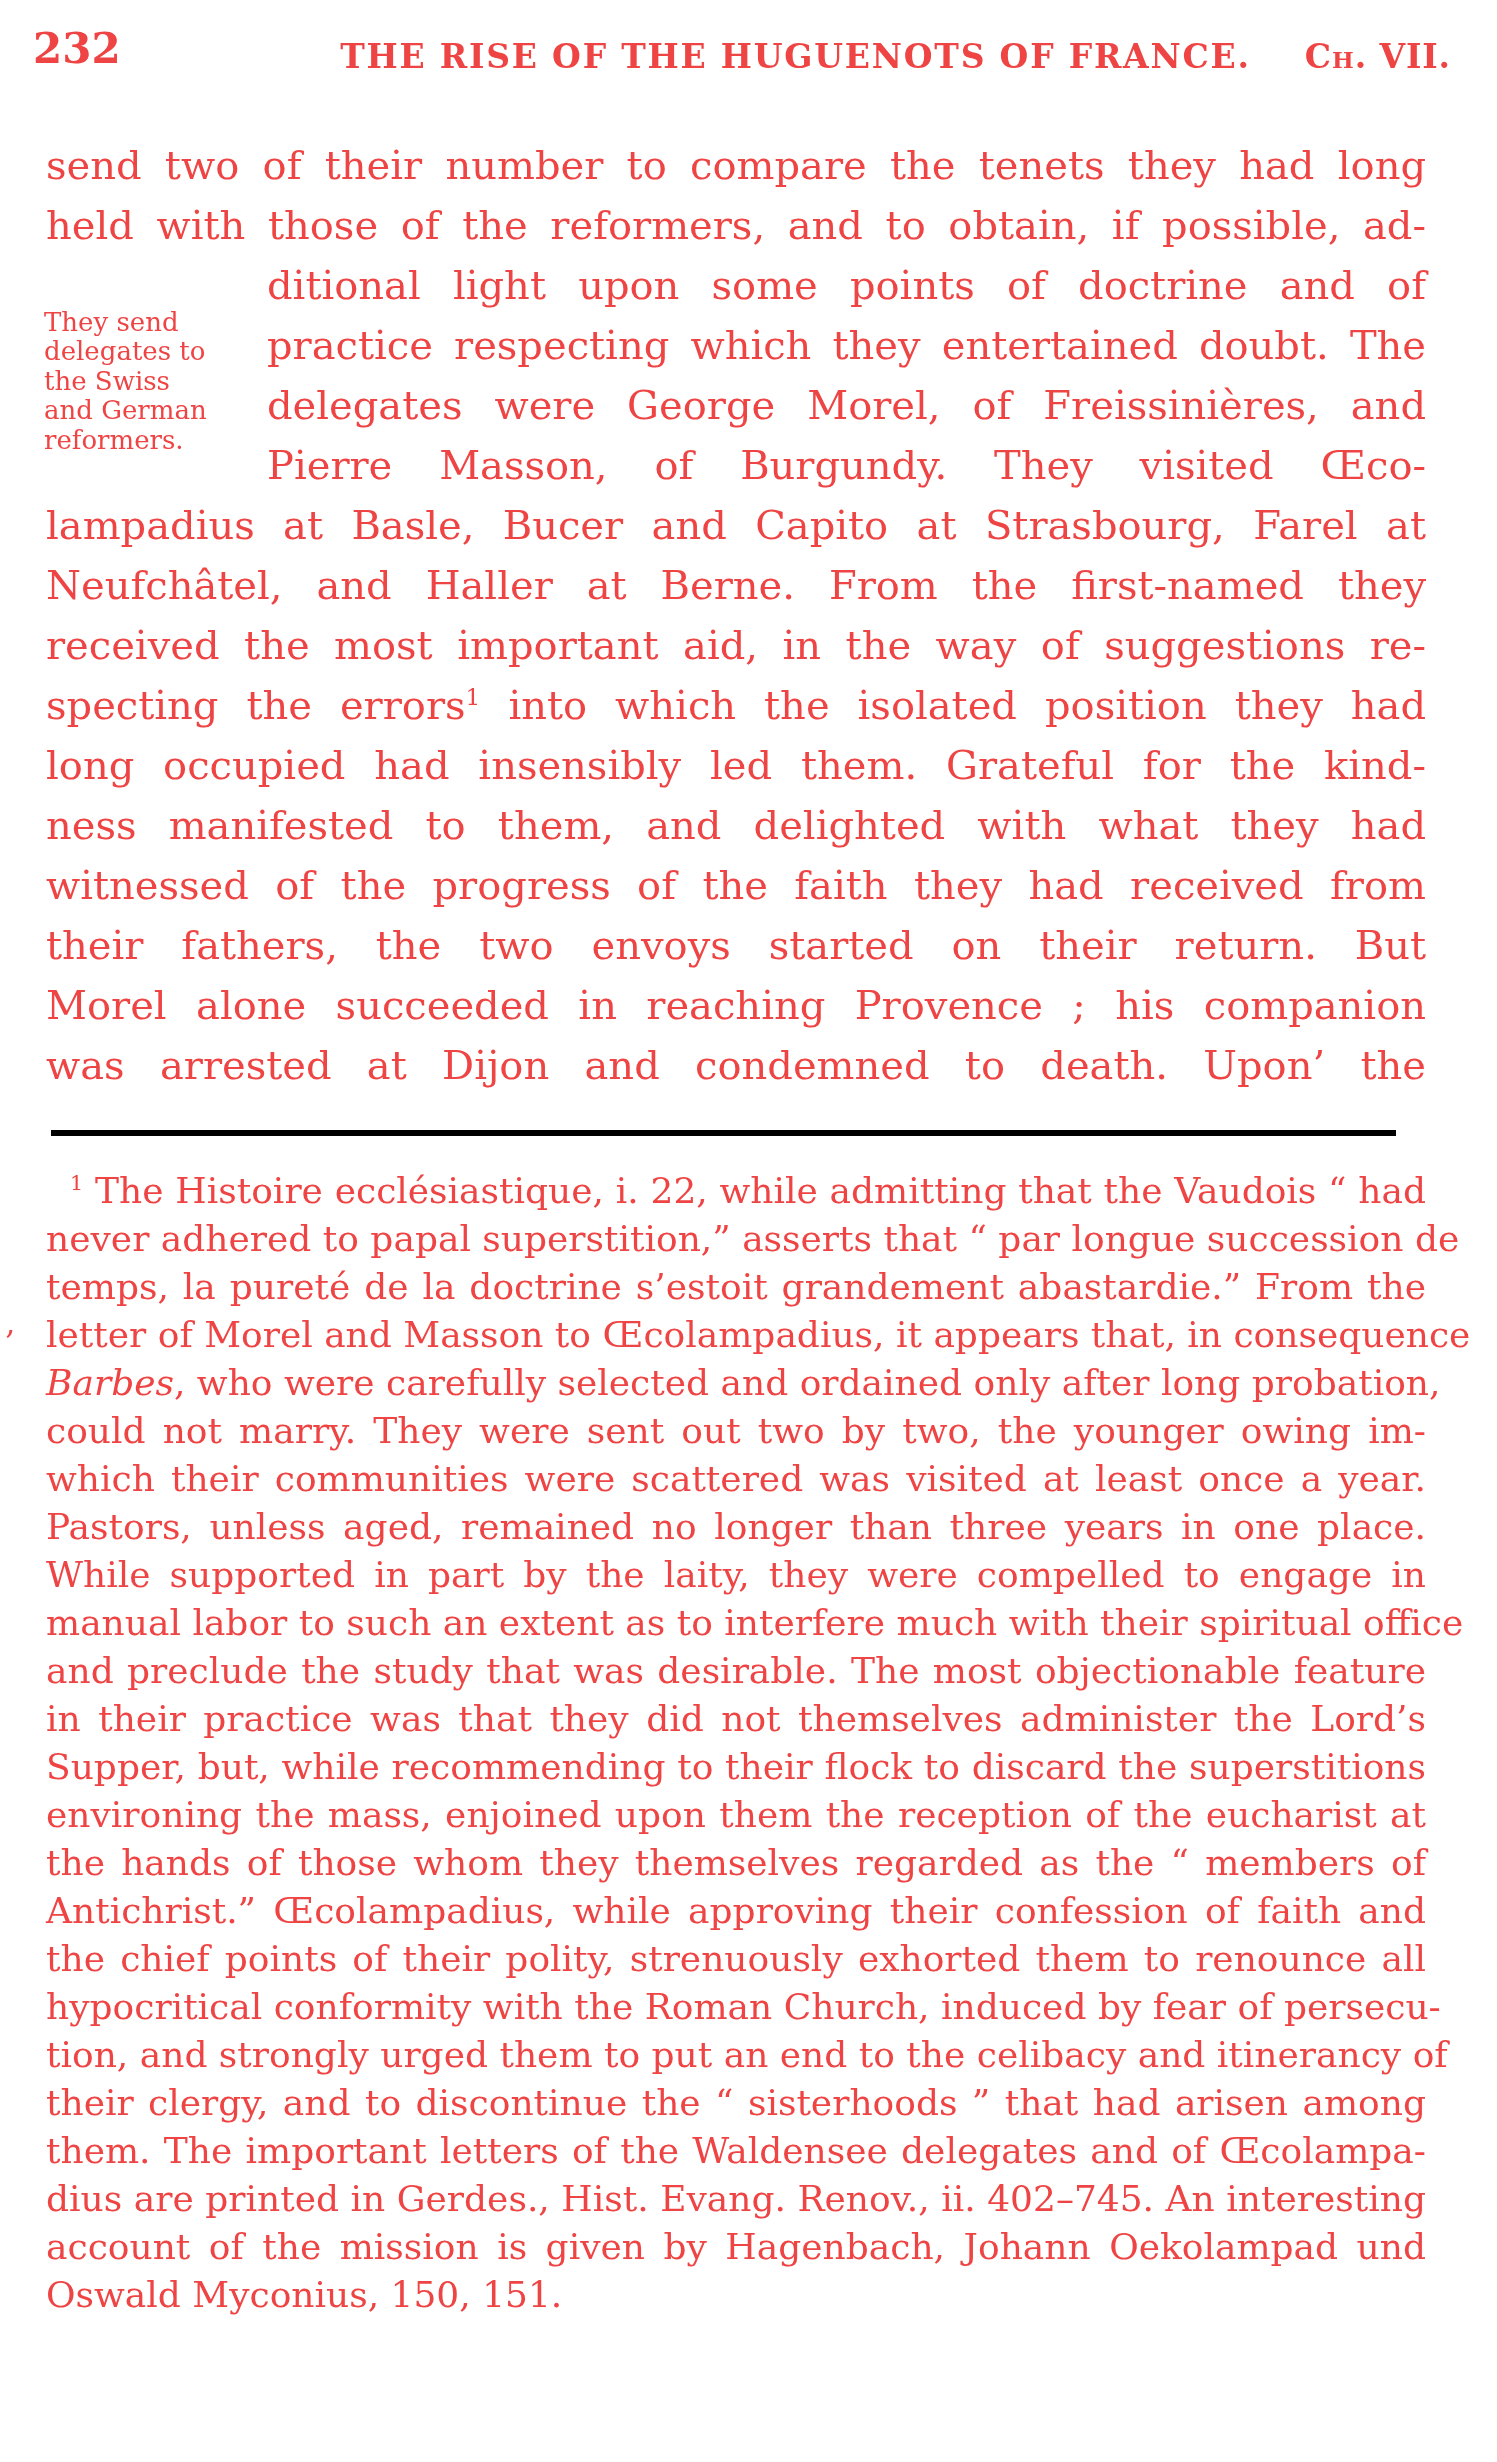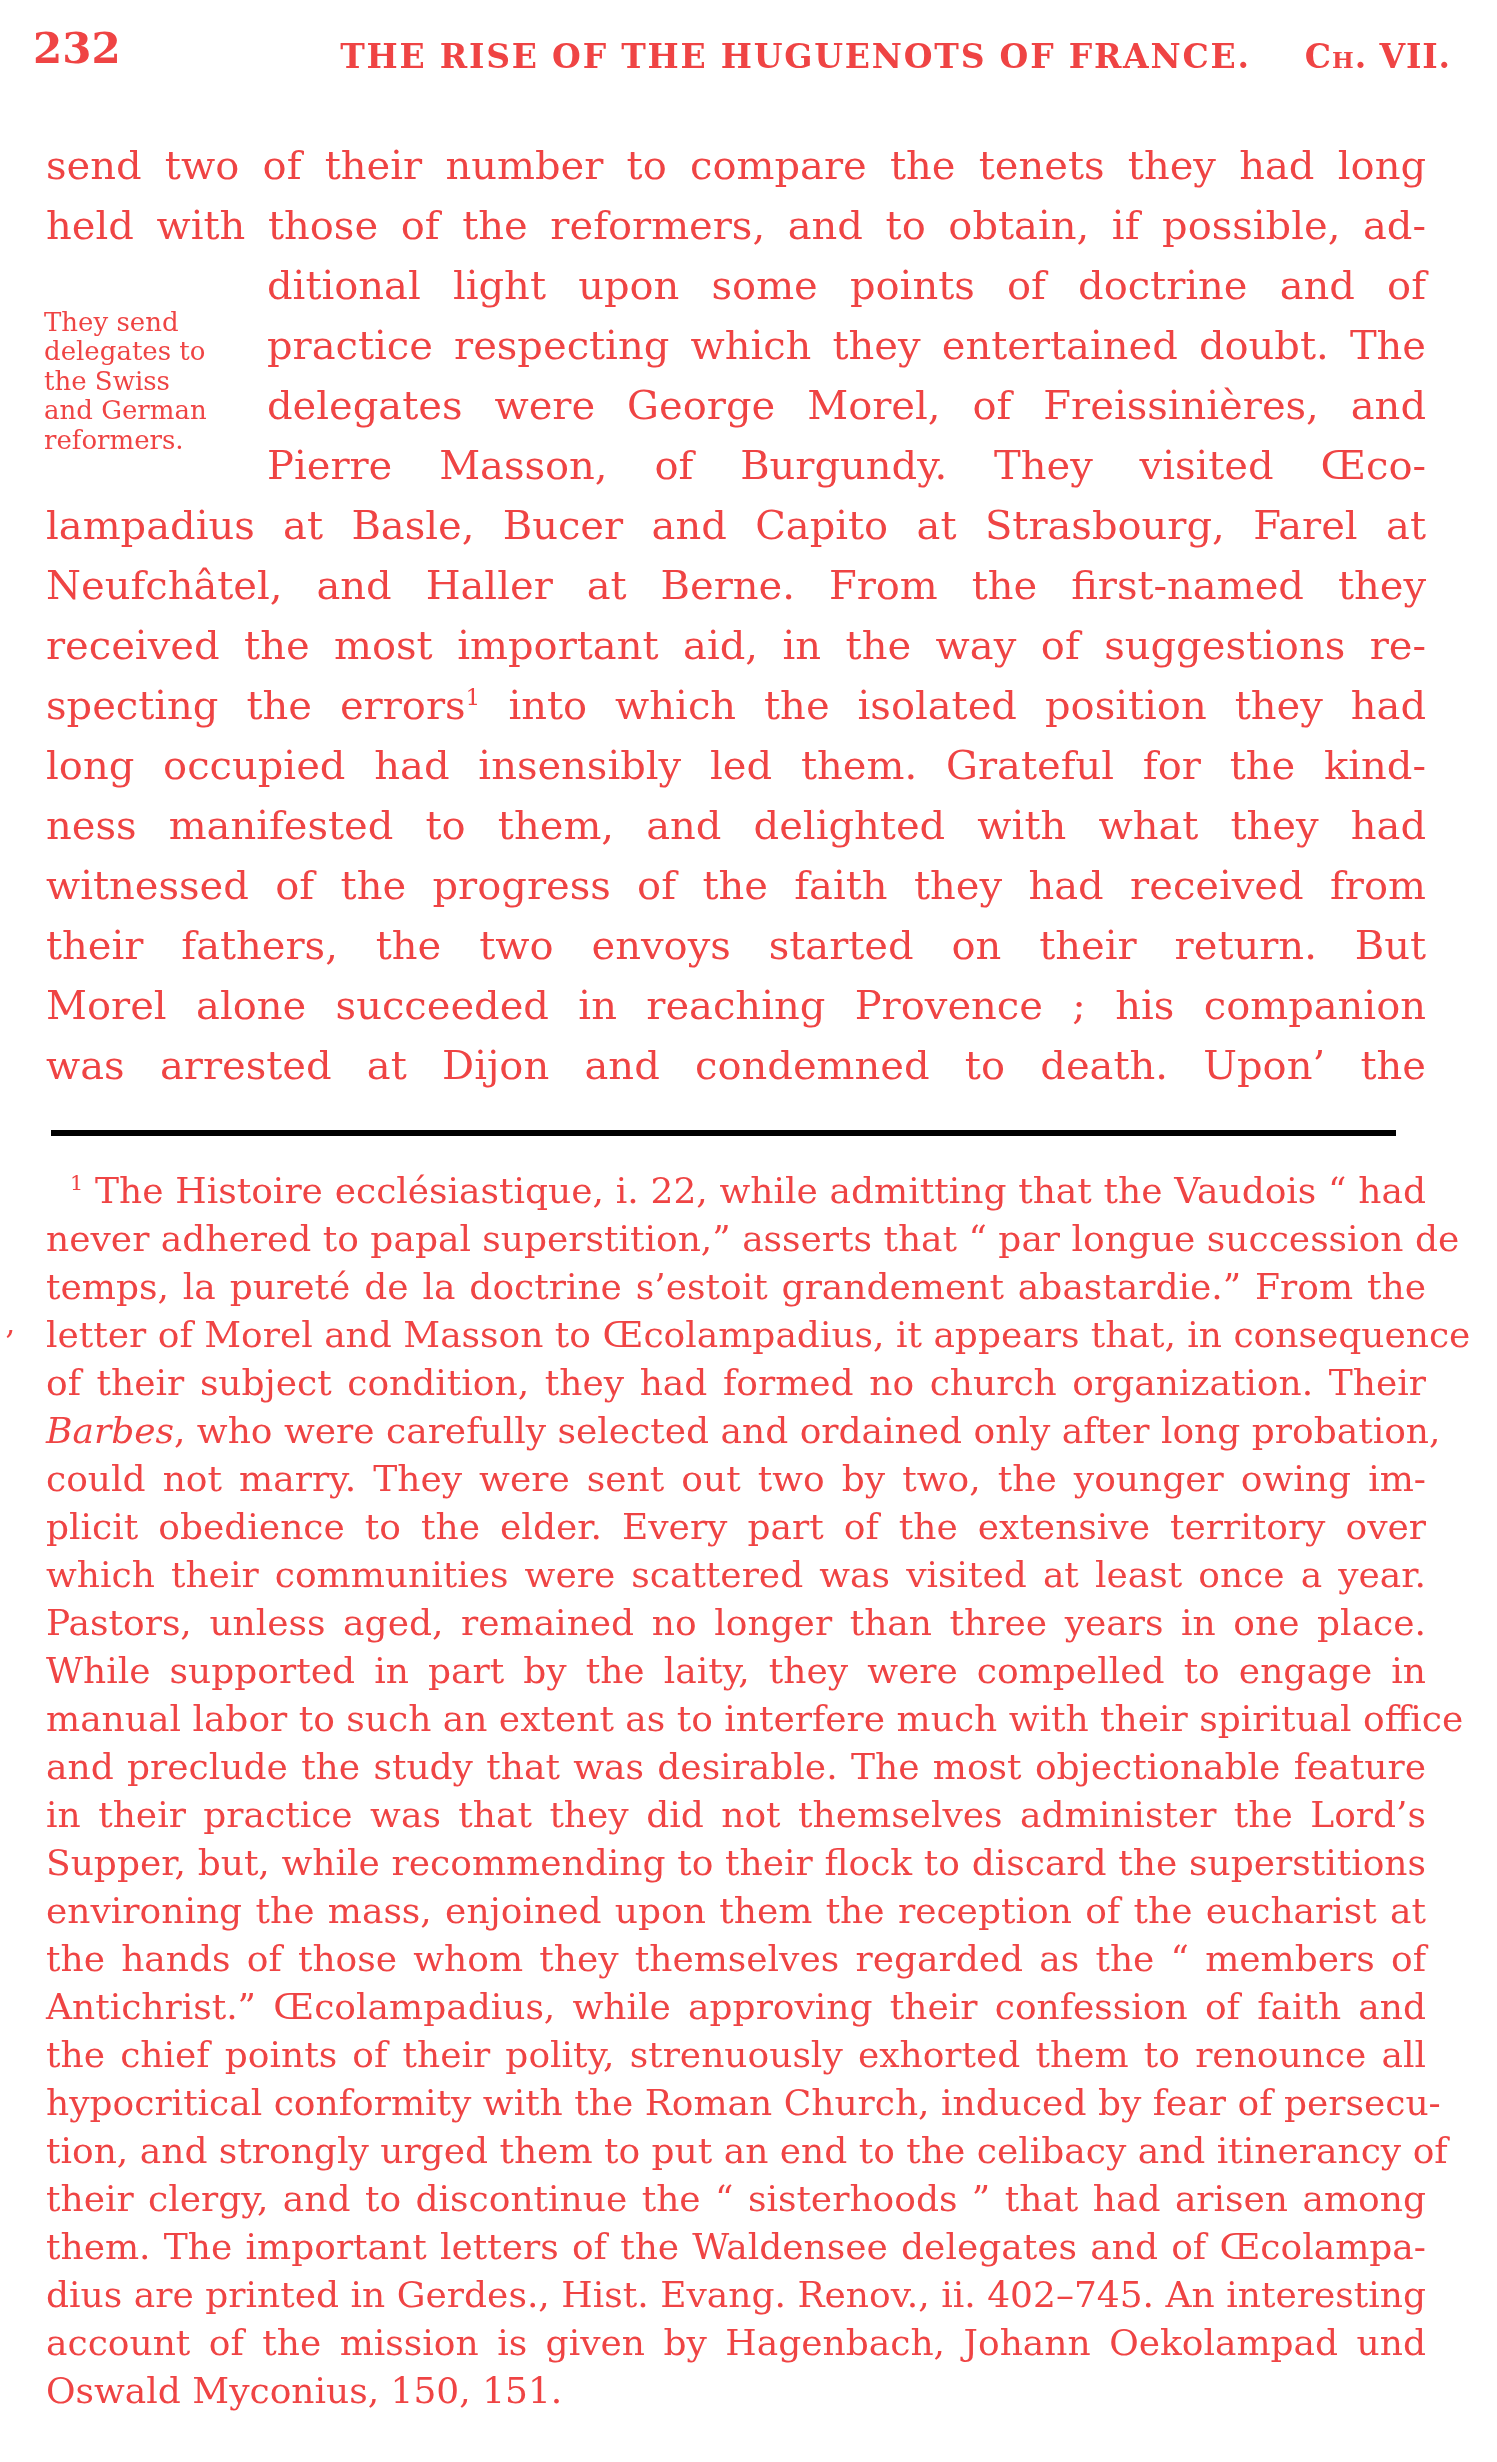--- a/index.html
+++ b/index.html
@@ -99,24 +99,22 @@
       </div>
   </div>
 
   <div class="rule"></div>
 
   <div class="footnote">
       <div class="line indent"><sup>1</sup><span> The Histoire ecclésiastique, i. 22, while admitting that the Vaudois “ had</span></div>
       <div class="line"><span>never adhered to papal superstition,” asserts that “ par longue succession de</span></div>
       <div class="line"><span>temps, la pureté de la doctrine s’estoit grandement abastardie.”  From the</span></div>
       <div class="line"><span>letter of Morel and Masson to Œcolampadius, it appears that, in consequence</span></div>
-      <div class="line"><span>of their subject condition, they had formed no church organization.  Their</span></div>
       <div class="line"><span class="it">Barbes</span><span>, who were carefully selected and ordained only after long probation,</span></div>
       <div class="line"><span>could not marry.  They were sent out two by two, the younger owing im-</span></div>
-      <div class="line"><span>plicit obedience to the elder.  Every part of the extensive territory over</span></div>
       <div class="line"><span>which their communities were scattered was visited at least once a year.</span></div>
       <div class="line"><span>Pastors, unless aged, remained no longer than three years in one place.</span></div>
       <div class="line"><span>While supported in part by the laity, they were compelled to engage in</span></div>
       <div class="line"><span>manual labor to such an extent as to interfere much with their spiritual office</span></div>
       <div class="line"><span>and preclude the study that was desirable.  The most objectionable feature</span></div>
       <div class="line"><span>in their practice was that they did not themselves administer the Lord’s</span></div>
       <div class="line"><span>Supper, but, while recommending to their flock to discard the superstitions</span></div>
       <div class="line"><span>environing the mass, enjoined upon them the reception of the eucharist at</span></div>
       <div class="line"><span>the hands of those whom they themselves regarded as the “ members of</span></div>
       <div class="line"><span>Antichrist.”  Œcolampadius, while approving their confession of faith and</span></div>

